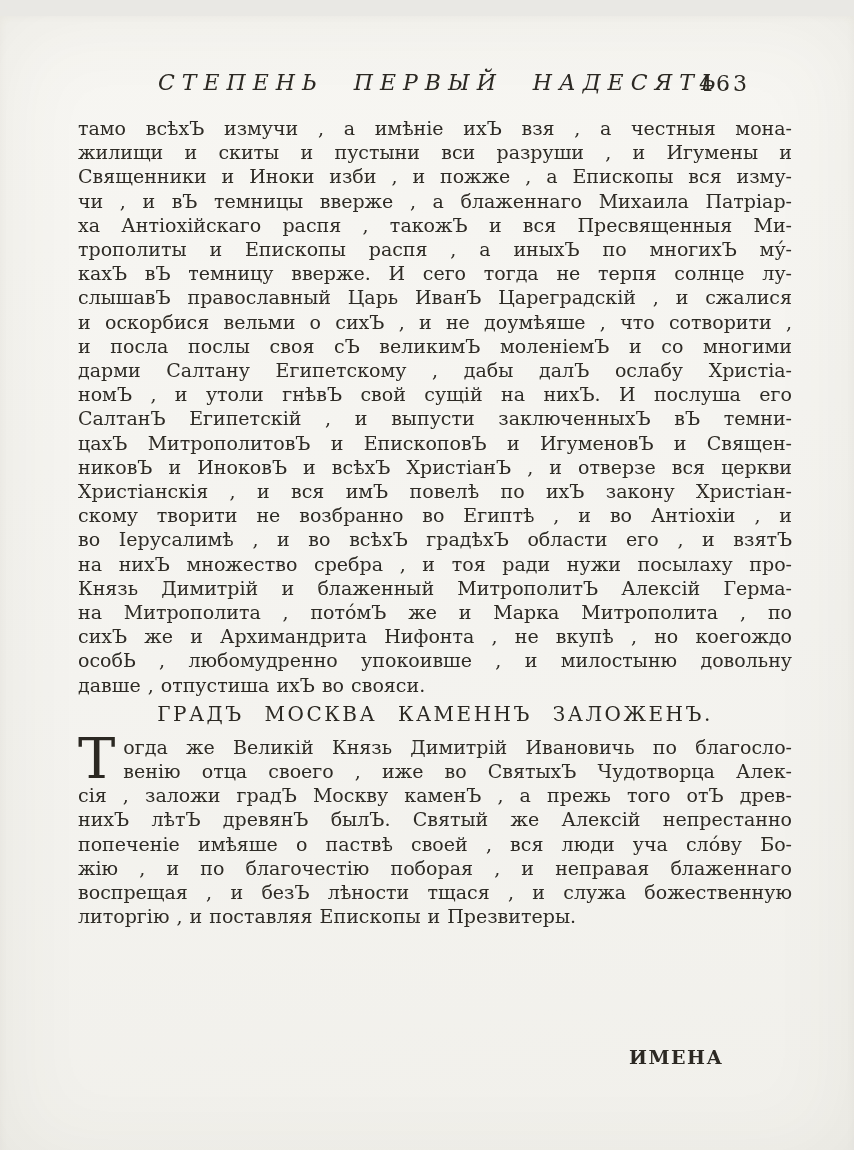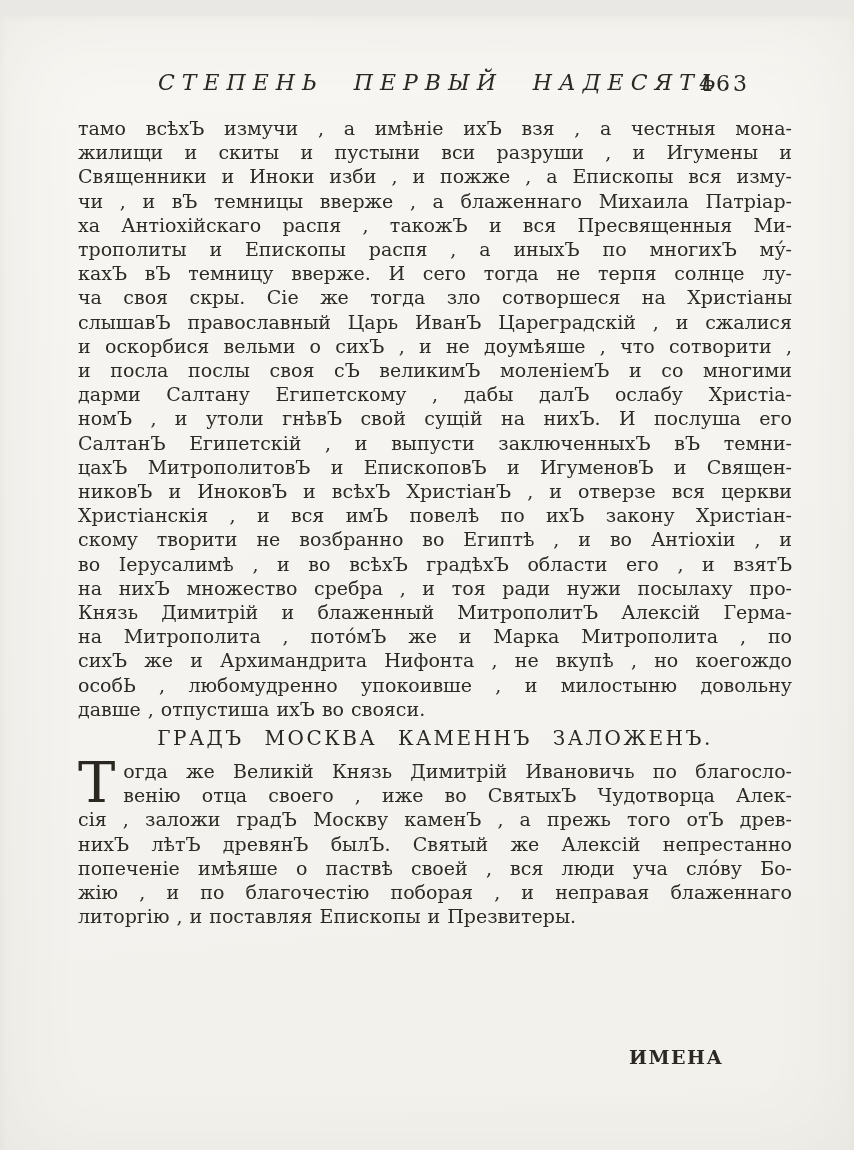--- a/index.html
+++ b/index.html
@@ -96,21 +96,20 @@
 
     <div class="para">
 
     <div class="line">тамо всѣхЪ измучи , а имѣніе ихЪ взя , а честныя мона-</div>
         <div class="line">жилищи и скиты и пустыни вси разруши , и Игумены и</div>
         <div class="line">Священники и Иноки изби , и пожже , а Епископы вся изму-</div>
         <div class="line">чи , и вЪ темницы вверже , а блаженнаго Михаила Патріар-</div>
         <div class="line">ха Антіохійскаго распя , такожЪ и вся Пресвященныя Ми-</div>
         <div class="line">трополиты и Епископы распя , а иныхЪ по многихЪ му́-</div>
         <div class="line">кахЪ вЪ темницу вверже.  И сего тогда не терпя солнце лу-</div>
-        <div class="line">ча своя скры.  Сіе же тогда зло сотворшеся на Христіаны</div>
         <div class="line">слышавЪ православный Царь ИванЪ Цареградскій , и сжалися</div>
         <div class="line">и оскорбися вельми о сихЪ , и не доумѣяше , что сотворити ,</div>
         <div class="line">и посла послы своя сЪ великимЪ моленіемЪ и со многими</div>
         <div class="line">дарми Салтану Египетскому , дабы далЪ ослабу Христіа-</div>
         <div class="line">номЪ , и утоли гнѣвЪ свой сущій на нихЪ.  И послуша его</div>
         <div class="line">СалтанЪ Египетскій , и выпусти заключенныхЪ вЪ темни-</div>
         <div class="line">цахЪ МитрополитовЪ и ЕпископовЪ и ИгуменовЪ и Священ-</div>
         <div class="line">никовЪ и ИноковЪ и всѣхЪ ХристіанЪ , и отверзе вся церкви</div>
         <div class="line">Христіанскія , и вся имЪ повелѣ по ихЪ закону Христіан-</div>
         <div class="line">скому творити не возбранно во Египтѣ , и во Антіохіи , и</div>
@@ -127,20 +126,21 @@
 
     <div class="para">
       <span class="dropcap">Т</span>
 
     <div class="line">огда же Великій Князь Димитрій Ивановичь по благосло-</div>
         <div class="line">венію отца своего , иже во СвятыхЪ Чудотворца Алек-</div>
         <div class="line">сія , заложи градЪ Москву каменЪ , а прежь того отЪ древ-</div>
         <div class="line">нихЪ лѣтЪ древянЪ былЪ.  Святый же Алексій непрестанно</div>
         <div class="line">попеченіе имѣяше о паствѣ своей , вся люди уча сло́ву Бо-</div>
         <div class="line">жію , и по благочестію поборая , и неправая блаженнаго</div>
+        <div class="line">воспрещая , и безЪ лѣности тщася , и служа божественную</div>
         <div class="line">литоргію , и поставляя Епископы и Презвитеры.</div>
       </div>
 
   </div>
 
   <div class="catchword">ИМЕНА</div>
 
 </div>
 
 </body></html>

